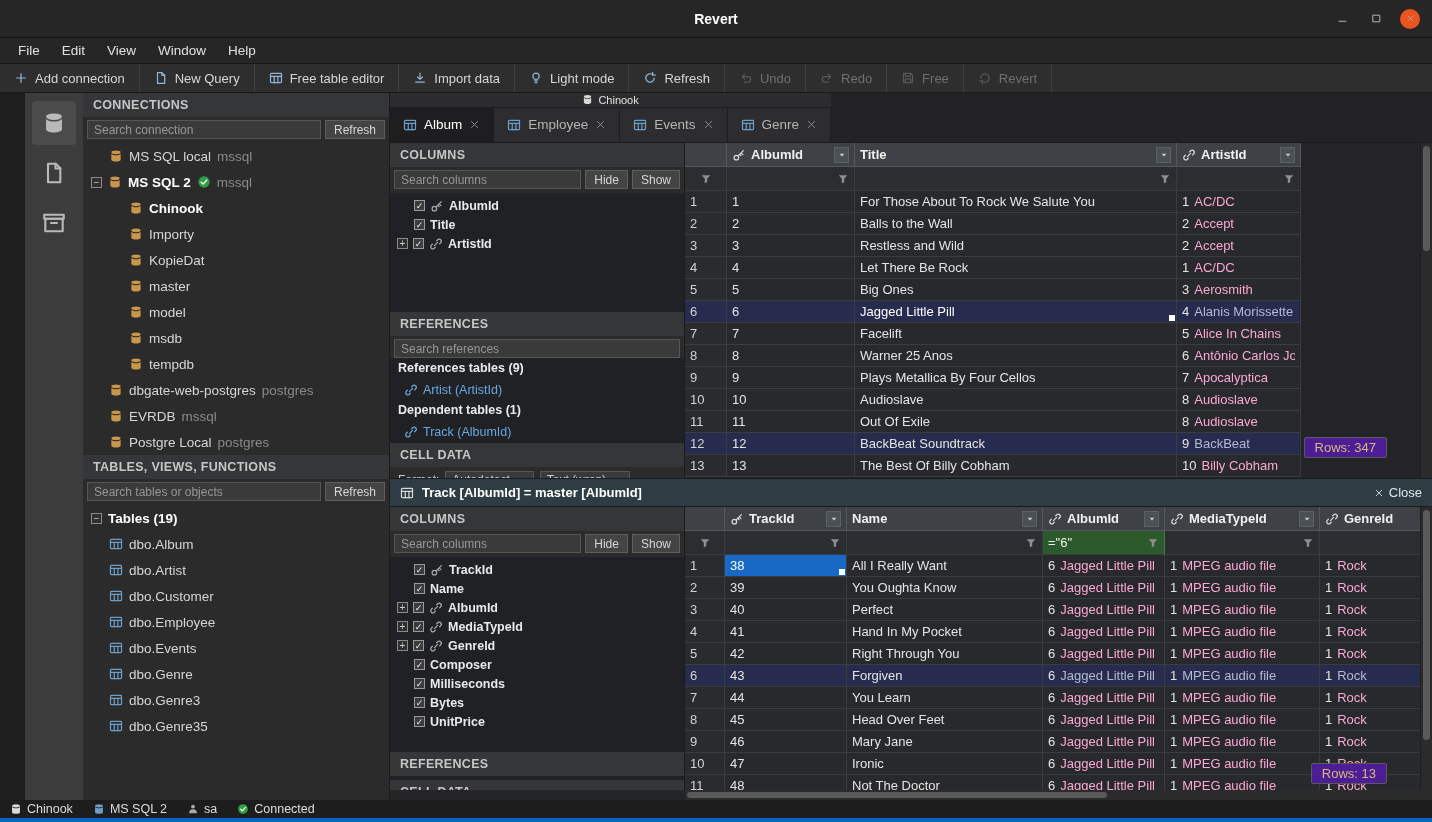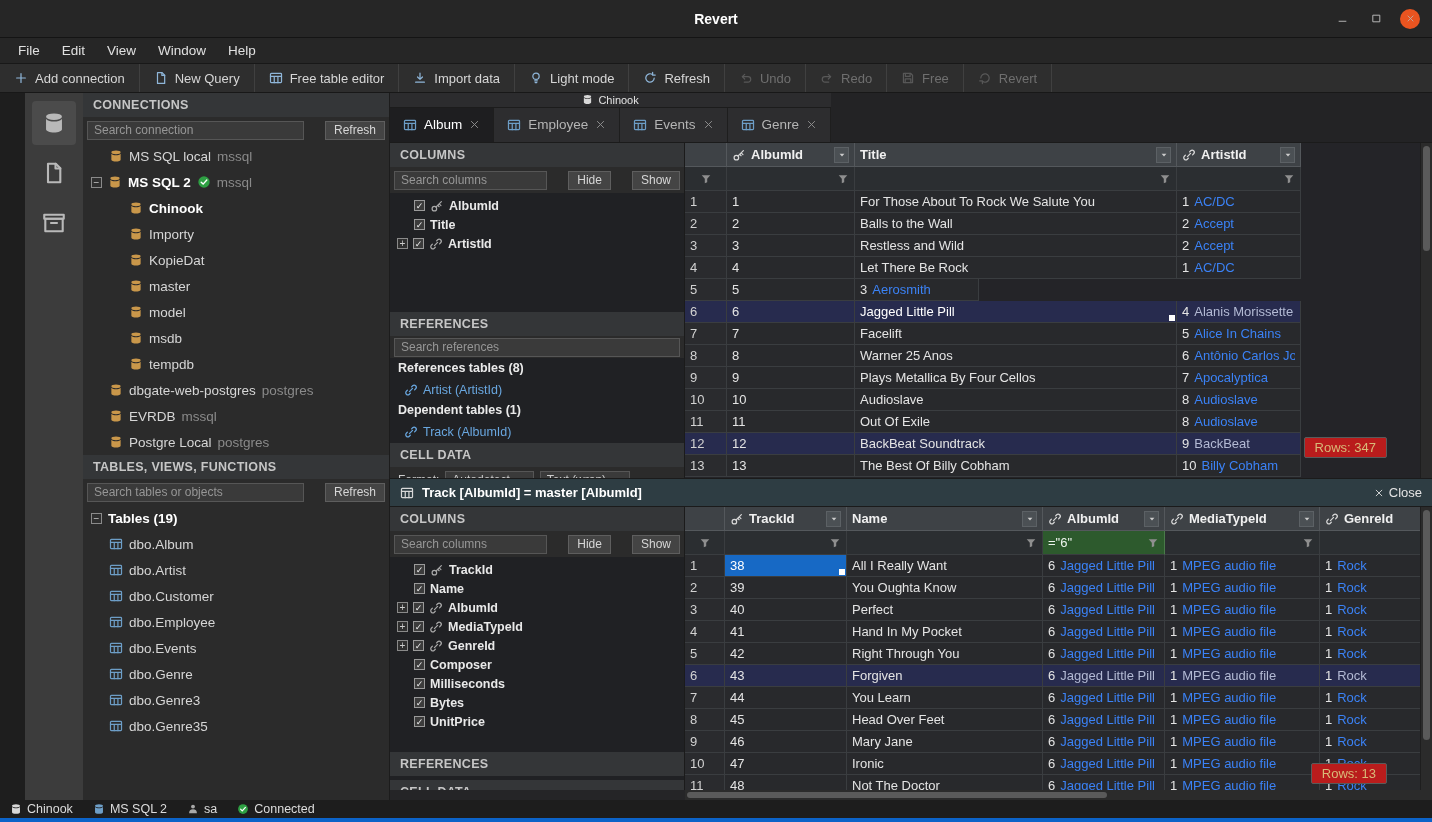--- a/index.html
+++ b/index.html
@@ -32,21 +32,21 @@
   .iconstrip{width:58px;background:#3c3c3c;display:flex;flex-direction:column;align-items:center;
     padding-top:8px;gap:6px;flex:0 0 auto;}
   .strip-btn{width:44px;height:44px;display:flex;align-items:center;justify-content:center;color:#b9b9b9;border-radius:4px;}
   .strip-btn.active{background:#4b4b4b;color:#ececec;}
   .strip-btn .icon{width:24px;height:24px;}
 
   .leftpanel{width:307px;background:#2b2b2b;border-right:1px solid #1c1c1c;display:flex;
     flex-direction:column;overflow:hidden;flex:0 0 auto;}
   .section-header{height:24px;background:#343638;color:#c6c6c6;font-weight:bold;font-size:12.5px;
     display:flex;align-items:center;padding:0 10px;flex:0 0 auto;letter-spacing:.3px;}
-  .search-row{display:flex;align-items:center;padding:3px 4px;gap:21px;flex:0 0 auto;height:26px;}
+  .search-row{display:flex;align-items:flex-start;padding:3px 4px;gap:4px;flex:0 0 auto;height:26px;}
   .search-row.sm{height:22px;}
   .search-input{flex:1;min-width:0;height:19px;background:#3a3a3a;border:1px solid #565656;color:#ddd;
     font-size:12px;padding:0 6px;font-family:inherit;}
   .search-input::placeholder{color:#969696;}
   .btn{height:19px;background:#444;border:1px solid #5e5e5e;color:#d6d6d6;font-size:12px;
     display:flex;align-items:center;padding:0 8px;font-family:inherit;}
 
   .tree{flex:0 0 auto;}
   .tree-item{height:26px;display:flex;align-items:center;gap:6px;padding-left:26px;font-size:13.5px;color:#d6d6d6;}
   .tree-item.has-exp{padding-left:8px;}
@@ -103,22 +103,22 @@
   .hdr-chev .icon{width:8px;height:8px;color:#ccc;}
   .grow.filterrow .gcell{height:24px;background:#2b2e31;color:#cfd5cf;}
   .grow.filterrow .gcell .funnel{margin-left:auto;color:#8f8f8f;width:12px;height:12px;}
   .grow.filterrow .gcell.corner .funnel{margin:0 auto;}
   .grow.filterrow .gcell.active{background:#2d5a2d;color:#eef5ee;border-right-color:#4a7a4a;}
   .gcell.rownum{color:#d2d2d2;background:#2a2b2e;}
   .grow.highlight .gcell{background:#272b4e;}
   .grow.highlight .gcell .fk-ref{color:#b3bad4;}
   .gcell.selected{background:#1769c5;color:#fff;}
   .gcell.selected::after{content:"";position:absolute;right:1px;bottom:1px;width:6px;height:6px;background:#fff;}
-  .fk-ref{color:#3b82f6;overflow:hidden;white-space:nowrap;}
-  .rows-badge{position:absolute;right:45px;background:#b91c1c;border:1px solid #5a5a5a;color:#d8ba78;
+  .fk-ref{color:#f9a8d4;overflow:hidden;white-space:nowrap;}
+  .rows-badge{position:absolute;right:45px;background:#4c1d95;border:1px solid #5a5a5a;color:#d8ba78;
     font-size:13px;padding:2px 10px;border-radius:2px;z-index:3;}
   .vscroll{position:absolute;right:0;top:0;bottom:0;width:12px;background:#2b2b2b;border-left:1px solid #1e1e1e;}
   .vthumb{position:absolute;left:2px;right:2px;background:#5a5a5a;border-radius:4px;}
   .hscroll{height:10px;background:#2b2b2b;position:relative;flex:0 0 auto;margin-left:295px;}
   .hthumb{position:absolute;top:2px;bottom:2px;background:#5a5a5a;border-radius:4px;}
 
   
   .refbar{height:29px;background:#2e3d43;display:flex;align-items:center;gap:8px;padding:0 10px;
     flex:0 0 auto;color:#fff;font-weight:bold;font-size:13px;border-top:1px solid #1b1b1b;border-bottom:1px solid #1b1b1b;}
   .close-btn{margin-left:auto;display:flex;gap:5px;align-items:center;font-weight:normal;color:#e4e4e4;}
@@ -639,21 +639,21 @@
                   </svg>
                 </span>
                 <span class="name">ArtistId</span>
               </div>
             </div>
             <div class="section-header">REFERENCES</div>
             <div class="search-row sm">
               <input class="search-input" placeholder="Search references" style="">
             </div>
             <div class="panel-list" style="height:85px;padding-top:0">
-              <div class="ref-group-label">References tables (8)</div>
+              <div class="ref-group-label">References tables (9)</div>
               <div class="ref-link">
                 <span class="icon linkblue">
                   <svg viewBox="0 0 16 16" fill="none" stroke="currentColor" stroke-width="1.4" stroke-linecap="round" stroke-linejoin="round">
                     <path d="M6.2 9.8l3.6-3.6"></path>
                     <path d="M8.7 4.4l1.2-1.2a2.4 2.4 0 013.4 3.4l-1.2 1.2"></path>
                     <path d="M7.3 11.6l-1.2 1.2a2.4 2.4 0 01-3.4-3.4l1.2-1.2"></path>
                   </svg>
                 </span>
                 <span>Artist (ArtistId)</span>
               </div>
@@ -820,20 +820,23 @@
                 </div>
                 <div class="gcell" style="width:124px">
                   <span>1</span>
                   <span class="fk-ref">AC/DC</span>
                 </div>
               </div>
               <div class="grow">
                 <div class="gcell rownum" style="width:42px">5</div>
                 <div class="gcell" style="width:128px">
                   <span>5</span>
+                </div>
+                <div class="gcell" style="width:322px">
+                  <span>Big Ones</span>
                 </div>
                 <div class="gcell" style="width:124px">
                   <span>3</span>
                   <span class="fk-ref">Aerosmith</span>
                 </div>
               </div>
               <div class="grow highlight">
                 <div class="gcell rownum" style="width:42px">6</div>
                 <div class="gcell" style="width:128px">
                   <span>6</span>

